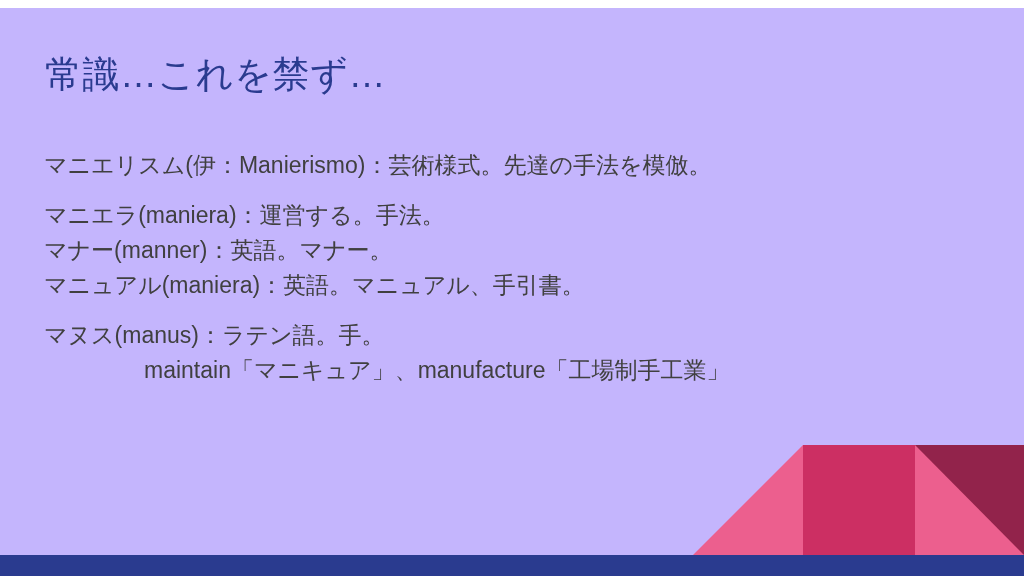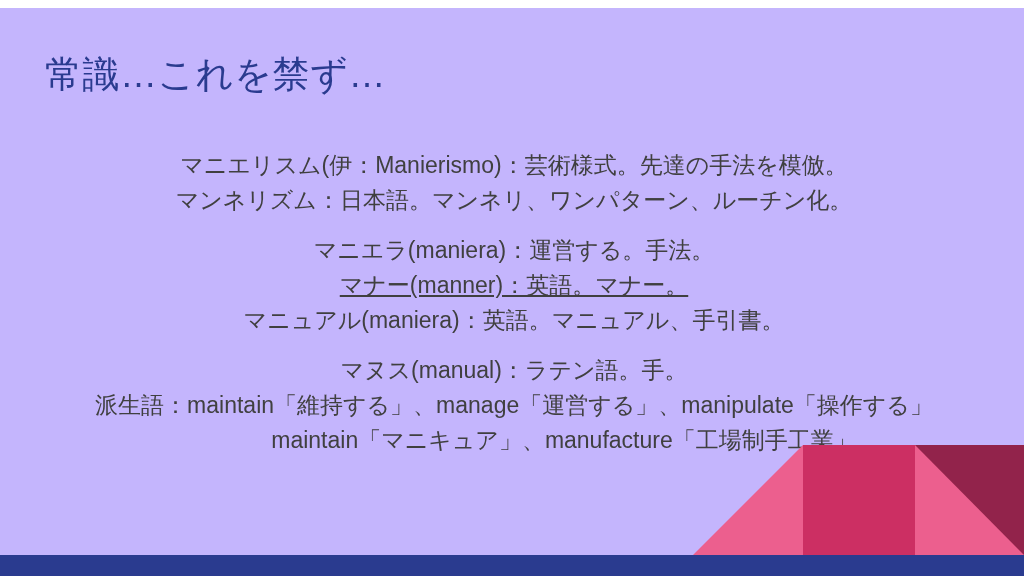--- a/index.html
+++ b/index.html
@@ -35,21 +35,20 @@
 
   
   .body-area {
     position: absolute;
     left: 44px;
     top: 140px;
     width: 940px;
   }
   .para {
     margin: 0 0 15px 0;
-    text-align: center;
   }
   .para:last-child {
     margin-bottom: 0;
   }
   .line {
     font-size: 23px;
     line-height: 35px;
     color: #404040;
     white-space: nowrap;
   }
@@ -80,32 +79,30 @@
 <body>
 
 <div class="slide" style="background: #c4b5fd; margin-top: 8px;">
 
   <div class="slide-title" style="color: rgb(42, 59, 143);">常識…これを禁ず…</div>
 
   <div class="body-area">
 
     <div class="para">
       <div class="line" style="color: rgb(64, 64, 64);">マニエリスム(伊：Manierismo)：芸術様式。先達の手法を模倣。</div>
-      <div class="line" style="color: rgb(64, 64, 64);">マンネリズム：日本語。マンネリ、ワンパターン、ルーチン化。</div>
     </div>
 
     <div class="para">
       <div class="line" style="color: rgb(64, 64, 64);">マニエラ(maniera)：運営する。手法。</div>
-      <div class="line" style="color: rgb(64, 64, 64); text-decoration: underline;">マナー(manner)：英語。マナー。</div>
+      <div class="line" style="color: rgb(64, 64, 64);">マナー(manner)：英語。マナー。</div>
       <div class="line" style="color: rgb(64, 64, 64);">マニュアル(maniera)：英語。マニュアル、手引書。</div>
     </div>
 
     <div class="para">
-      <div class="line" style="color: rgb(64, 64, 64);">マヌス(manual)：ラテン語。手。</div>
-      <div class="line" style="color: rgb(64, 64, 64);">派生語：maintain「維持する」、manage「運営する」、manipulate「操作する」</div>
+      <div class="line" style="color: rgb(64, 64, 64);">マヌス(manus)：ラテン語。手。</div>
       <div class="line indented" style="color: rgb(64, 64, 64);">maintain「マニキュア」、manufacture「工場制手工業」</div>
     </div>
 
   </div>
 
   <svg class="deco" viewBox="0 0 1024 576" width="1024" height="576">
 
     <polygon points="803,437 803,547 693,547" fill="#EC5F8E"></polygon>
 
     <rect x="803" y="437" width="112" height="110" fill="#CC2F63"></rect>

